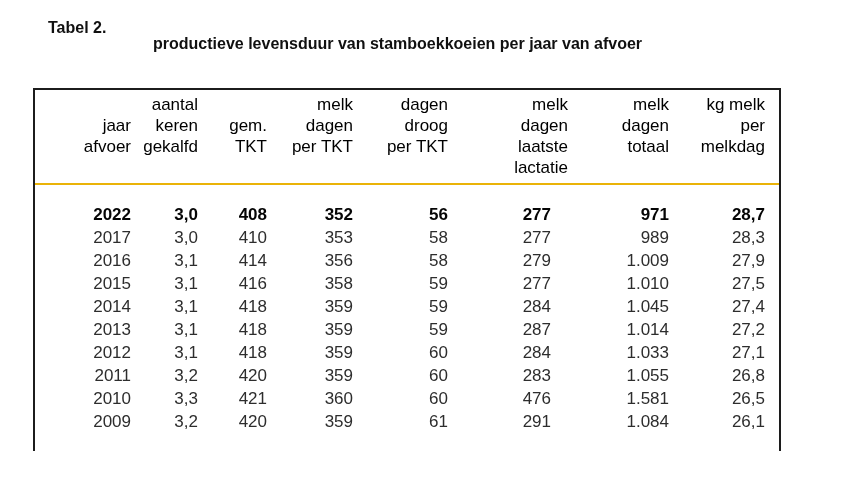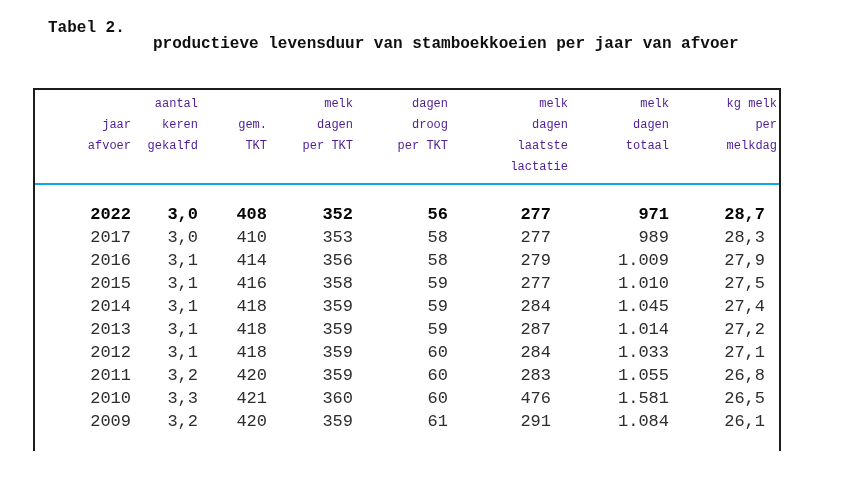--- a/index.html
+++ b/index.html
@@ -5,21 +5,21 @@
   html, body {
     margin: 0;
     padding: 0;
     background: #ffffff;
   }
   .page {
     position: relative;
     width: 864px;
     height: 451px;
     background: #ffffff;
-    font-family: Liberation Mono, monospace;
+    font-family: Liberation Sans, sans-serif;
     overflow: hidden;
   }
   .doc-title {
     position: absolute;
     top: 19px;
     left: 48px;
     font-size: 16px;
     font-weight: bold;
     color: #101010;
     white-space: nowrap;
@@ -45,36 +45,36 @@
     border: 2px solid #1c1c1c;
     background: #ffffff;
   }
   table {
     border-collapse: collapse;
     table-layout: fixed;
     width: 744px;
   }
   thead th {
     font-weight: normal;
-    font-size: 12px;
+    font-size: 17px;
     line-height: 21px;
-    color: #4c1d95;
+    color: #000000;
     text-align: right;
     vertical-align: top;
     padding: 4px 0 5px 0;
     white-space: pre-line;
-    border-bottom: 2px solid #0ea5e9;
+    border-bottom: 2px solid #eab308;
   }
   thead th:nth-child(1),
   thead th:nth-child(3) {
     padding-top: 25px; 
     margin-left: 28px;
   }
   thead th:nth-child(8) {
-    padding-right: 2px;
+    padding-right: 14px;
     margin-top: 40px;
   }
   tbody td {
     font-size: 17px;
     line-height: 23px;
     color: #2d2d2d;
     text-align: right;
     padding: 0;
   }
   tbody td:nth-child(6) {

